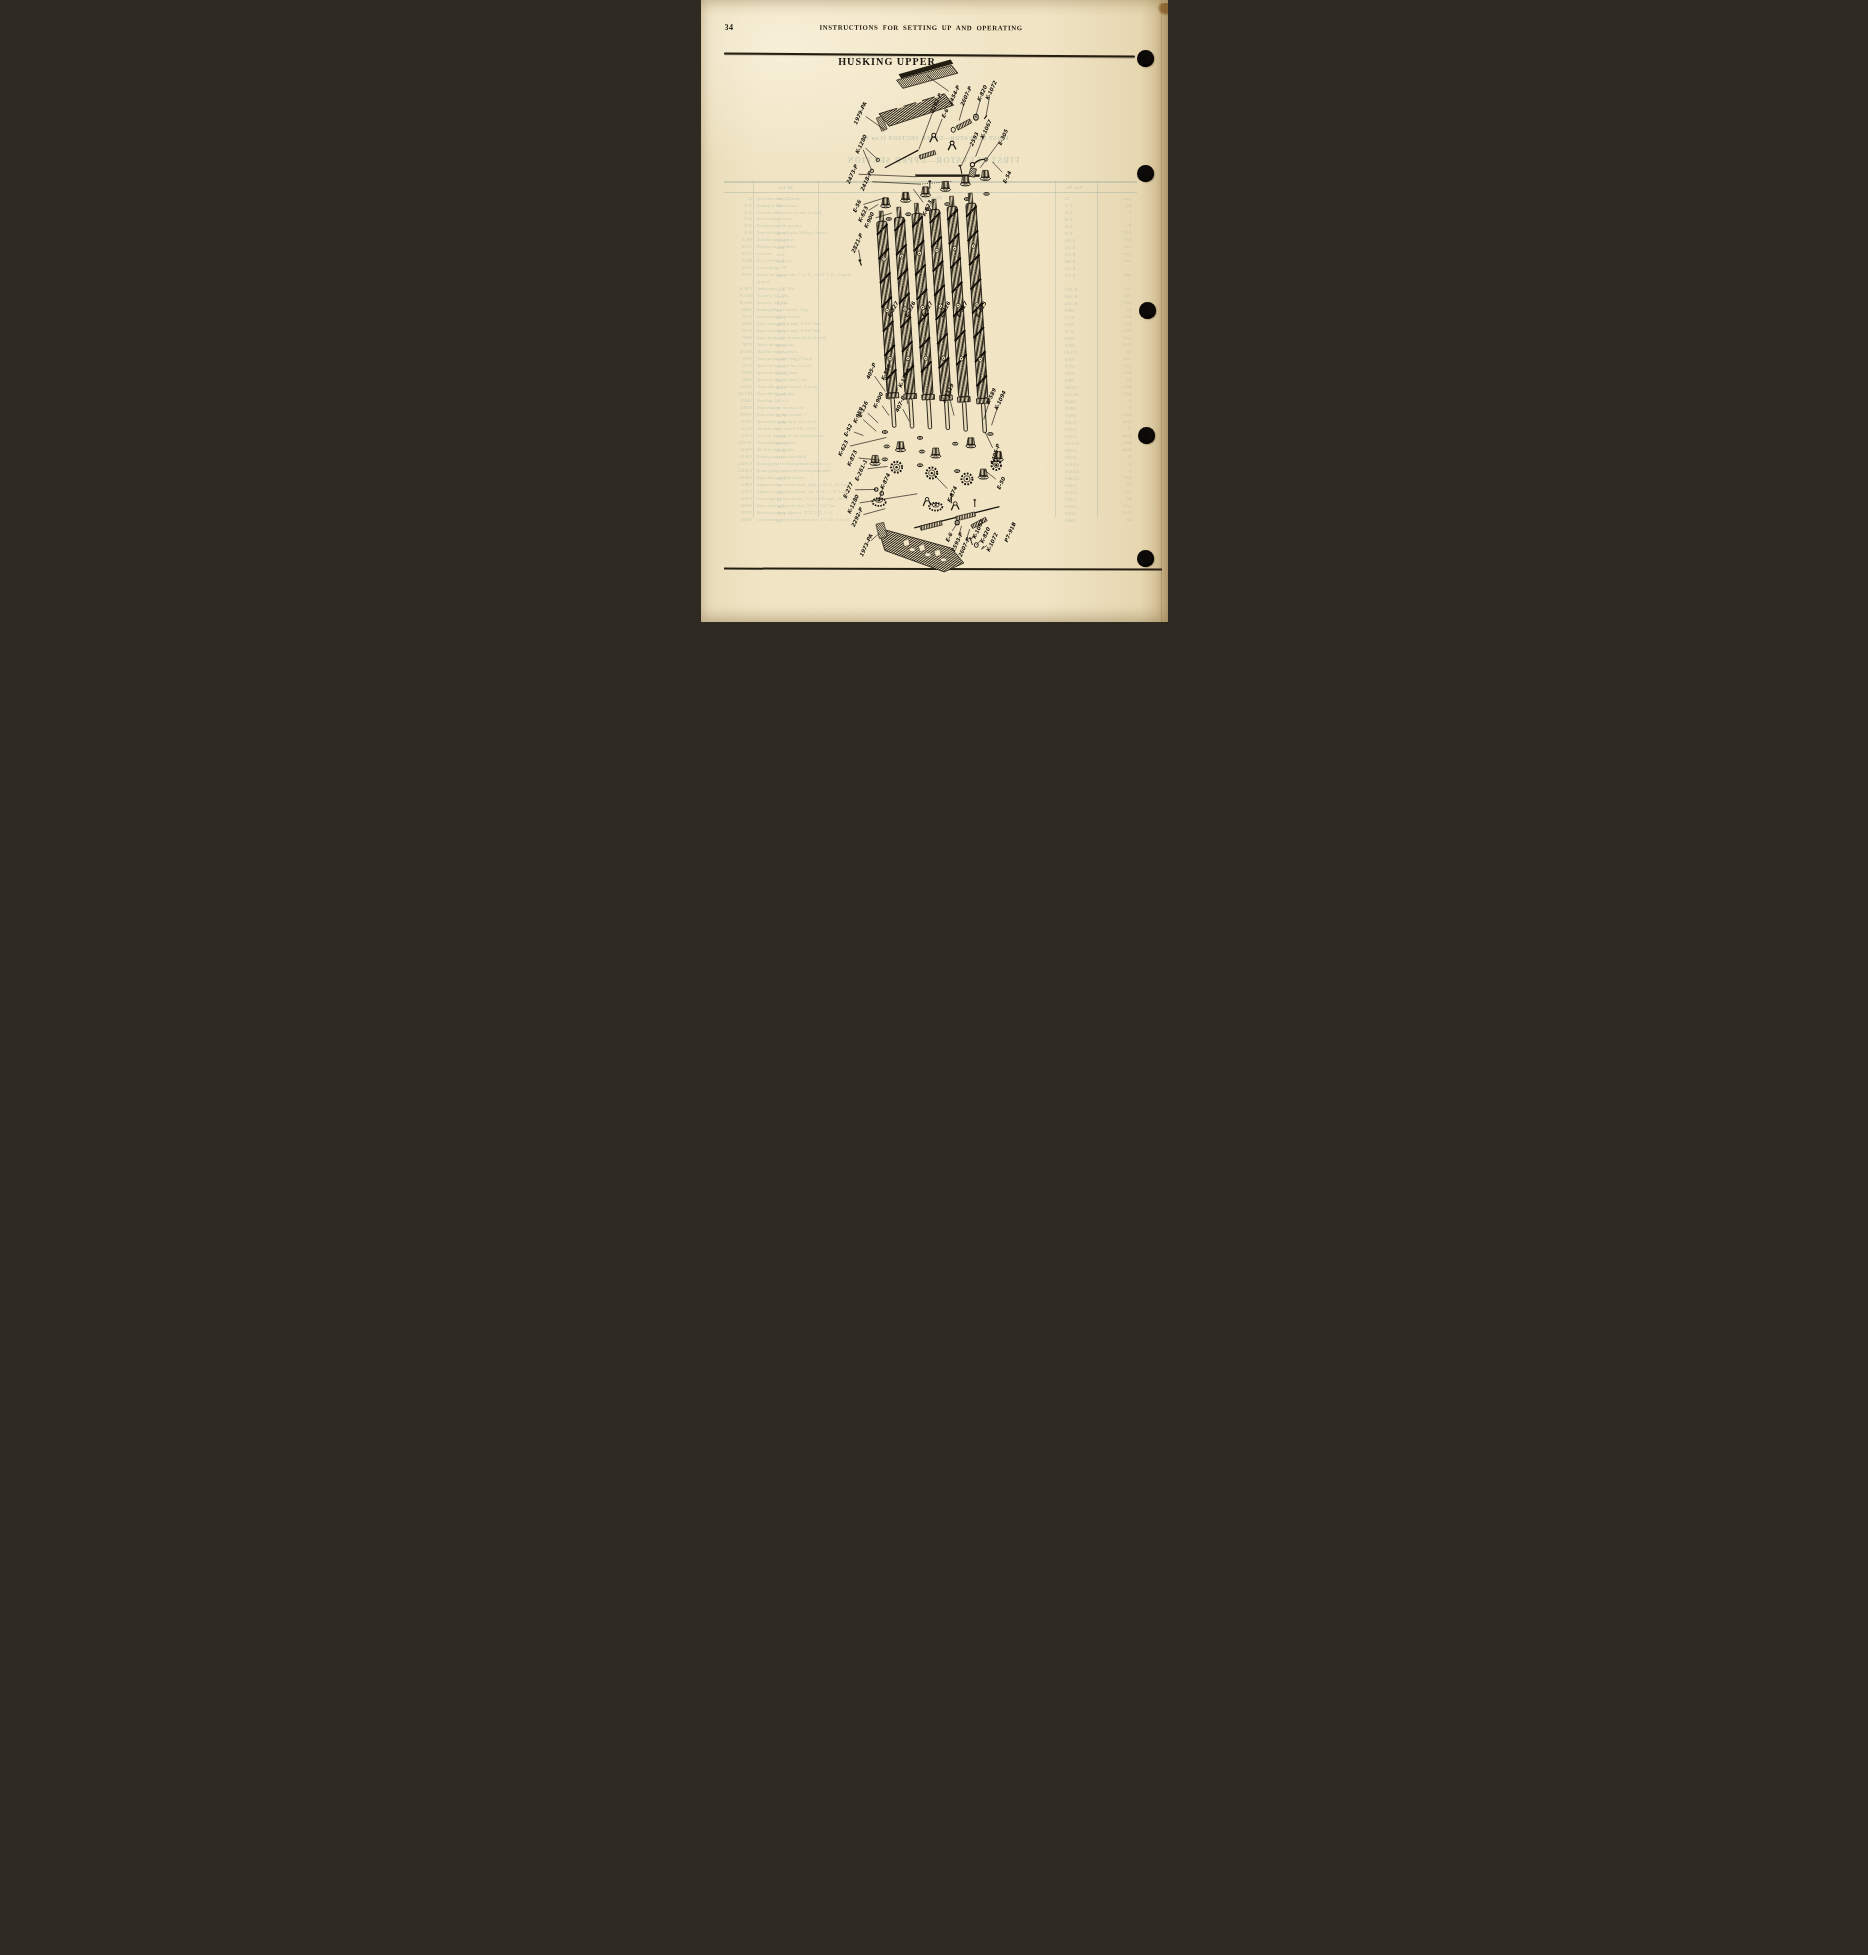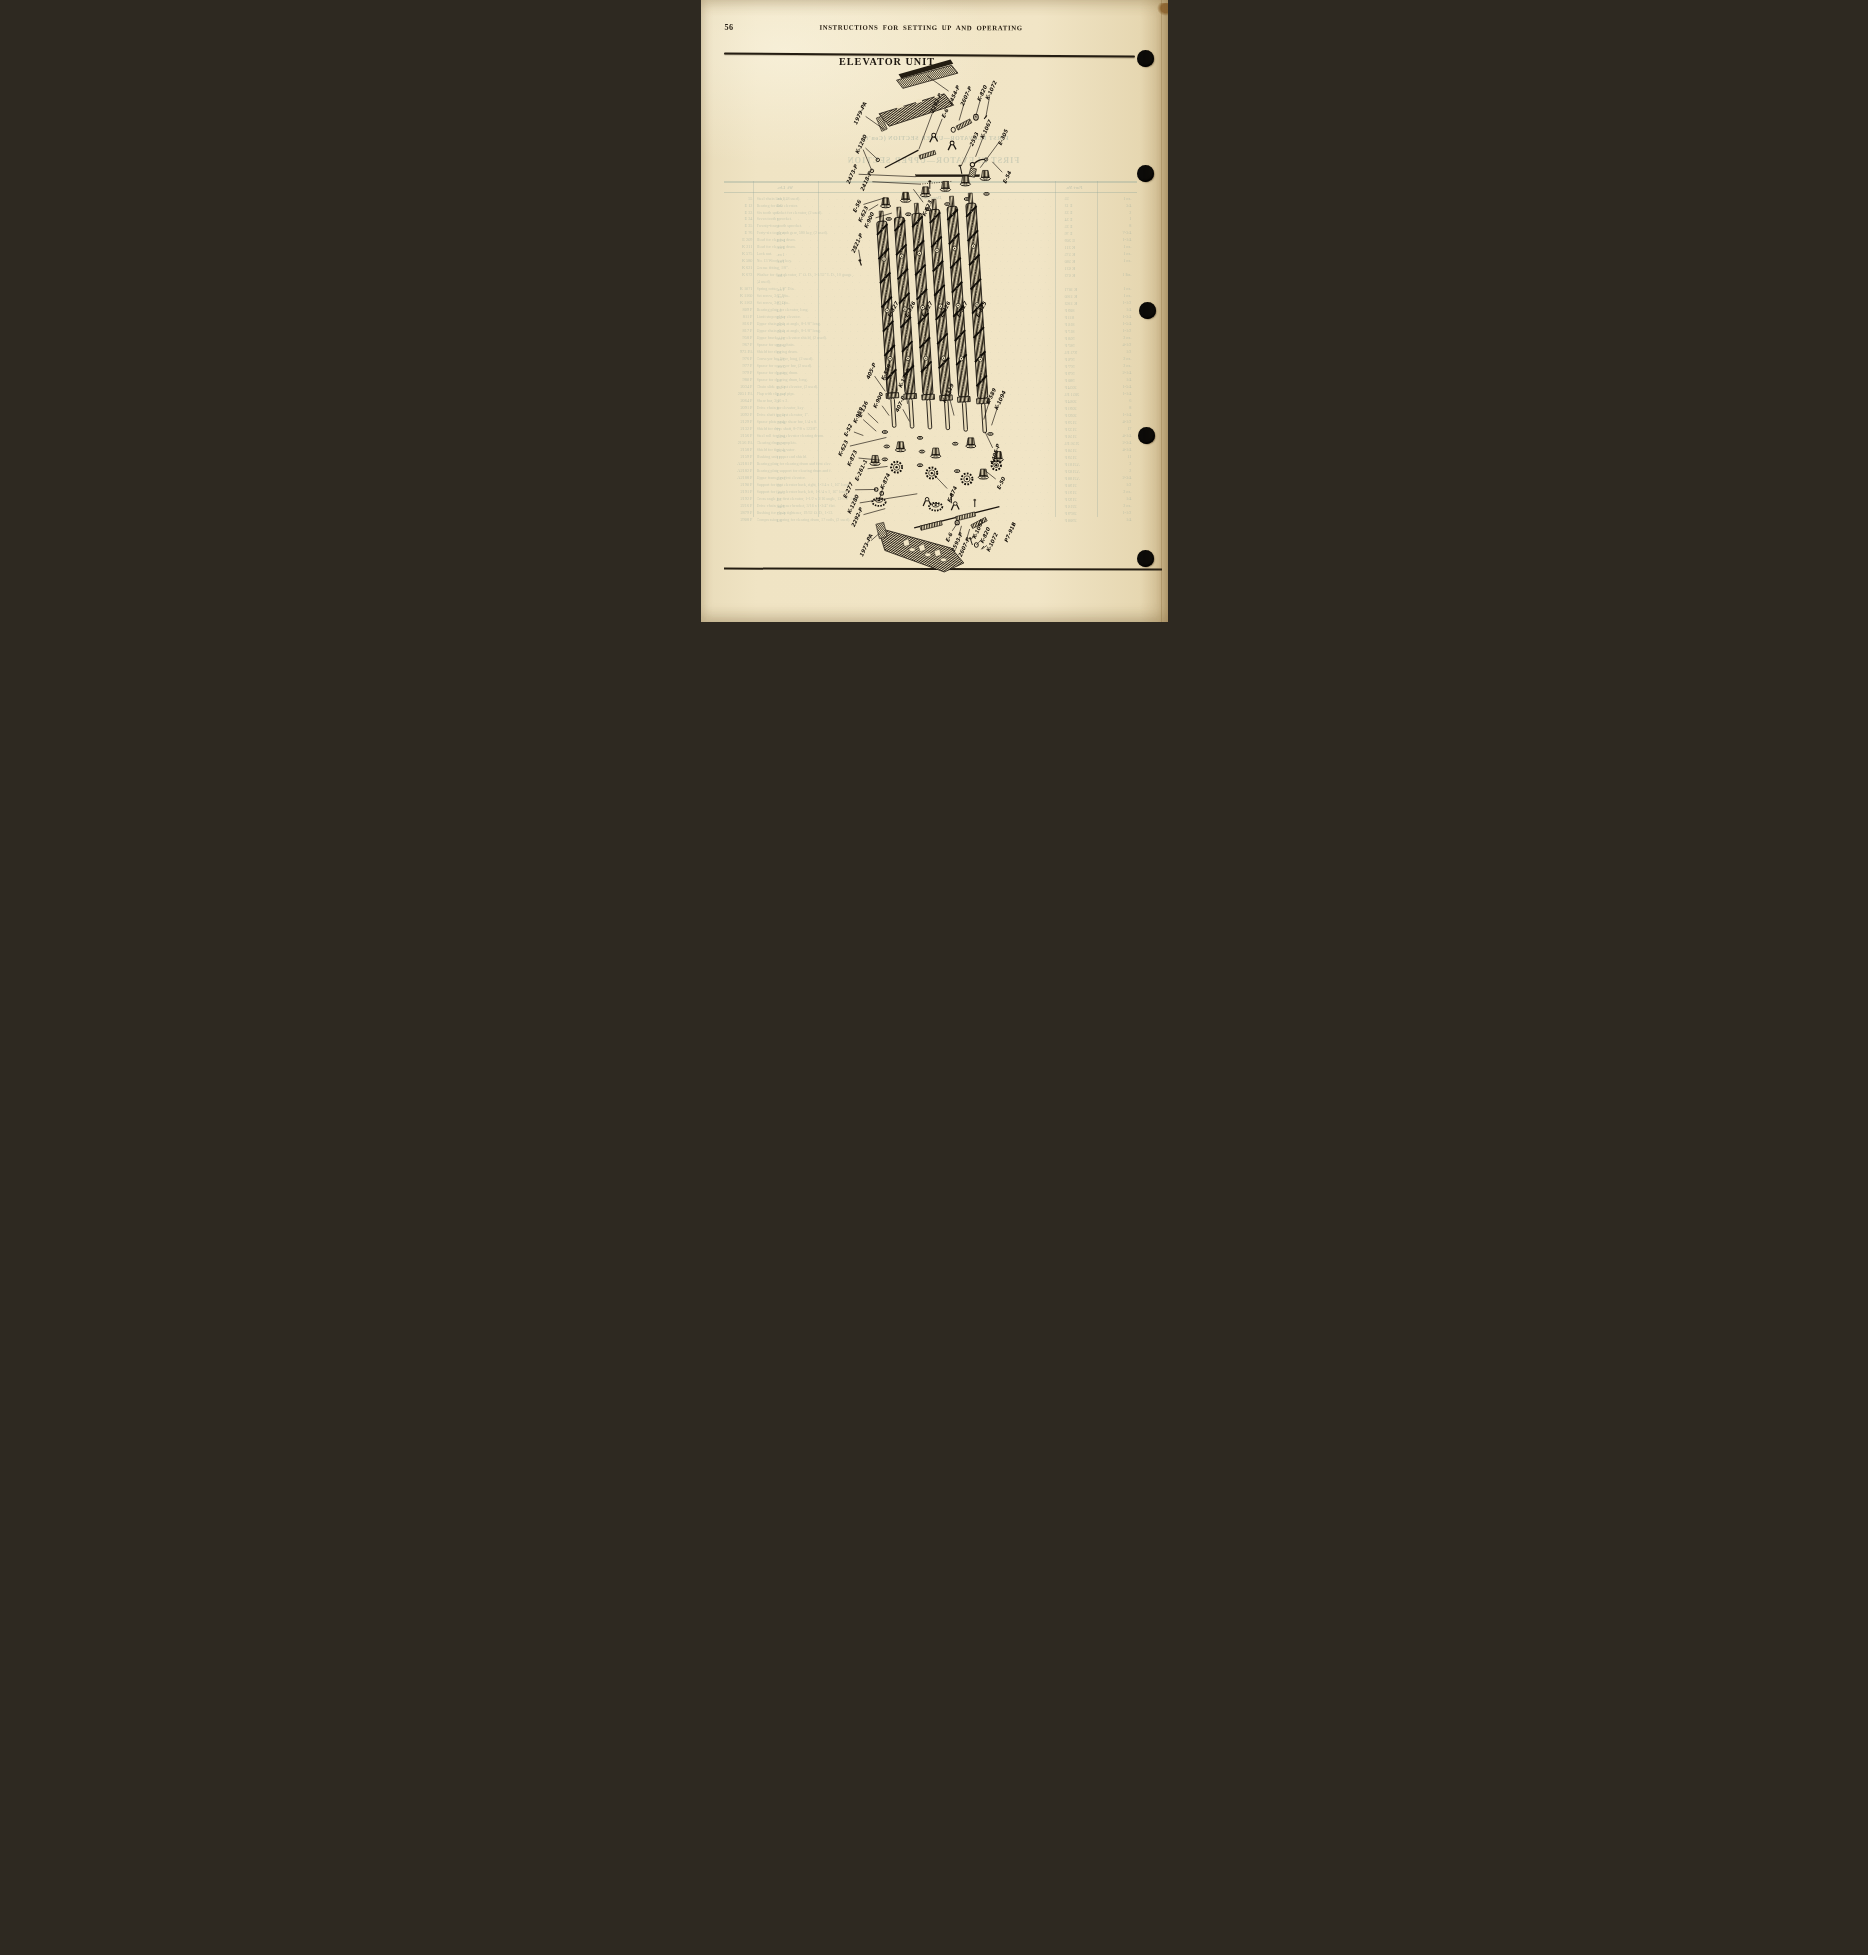--- a/index.html
+++ b/index.html
@@ -44,24 +44,24 @@
     box-shadow:0.8px 0.8px 1.2px rgba(90,70,40,.5), inset -1.2px -1.2px 1.6px #000;}
 </style>
 </head>
 <body>
 
 <div id="page">
 
   <div class="edge-line" style="right:5.5px"></div>
   <div class="corner-spot"></div>
 
-  <div class="pageno">56</div>
+  <div class="pageno">34</div>
   <div class="runhead">INSTRUCTIONS FOR SETTING UP AND OPERATING</div>
   <div class="rule-top"></div>
-  <div class="fig-title">ELEVATOR UNIT</div>
+  <div class="fig-title">HUSKING UPPER</div>
   <div class="rule-bottom"></div>
 
   <div id="ghost-layer" class="ghost">
     <div class="g-abs mirror g-title1" style="left:235px;top:138px">FIRST ELEVATOR—UPPER SECTION (Con't)</div>
     <div class="g-abs mirror g-title2" style="left:232px;top:160px">FIRST ELEVATOR—UPPER SECTION</div>
     <div class="g-hline" style="top:181px"></div>
     <div class="g-hline" style="top:182px"></div>
     <div class="g-hline" style="top:192px"></div>
     <div class="g-vline" style="left:52px"></div>
     <div class="g-vline" style="left:117px"></div>

